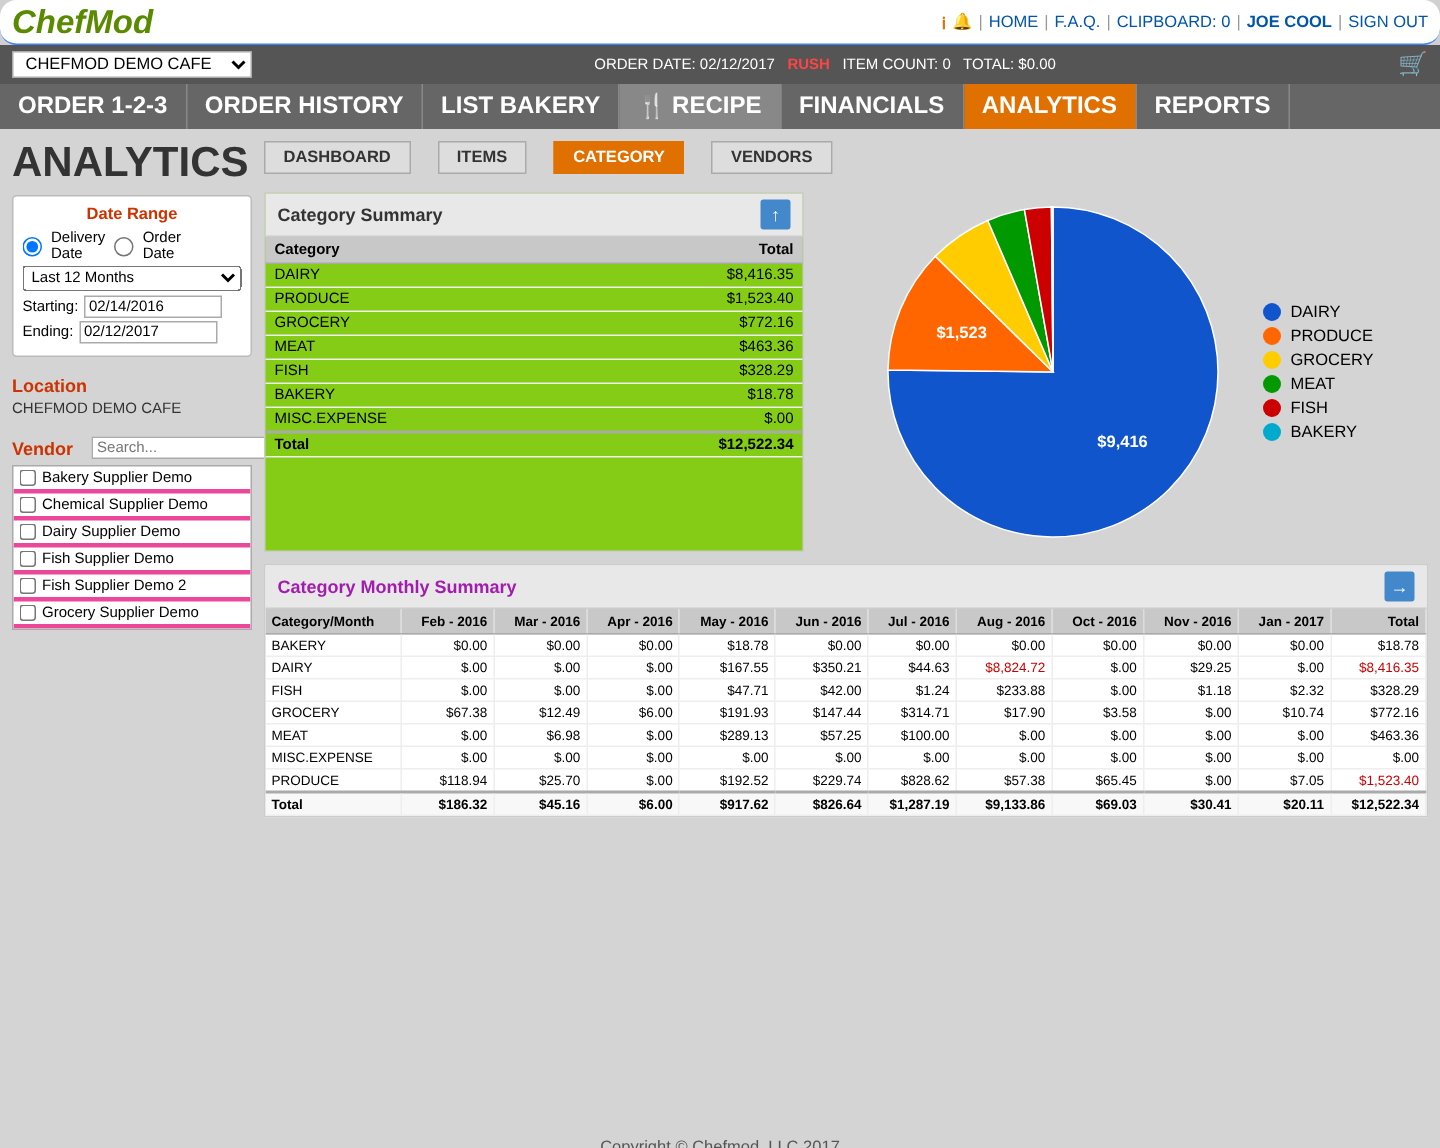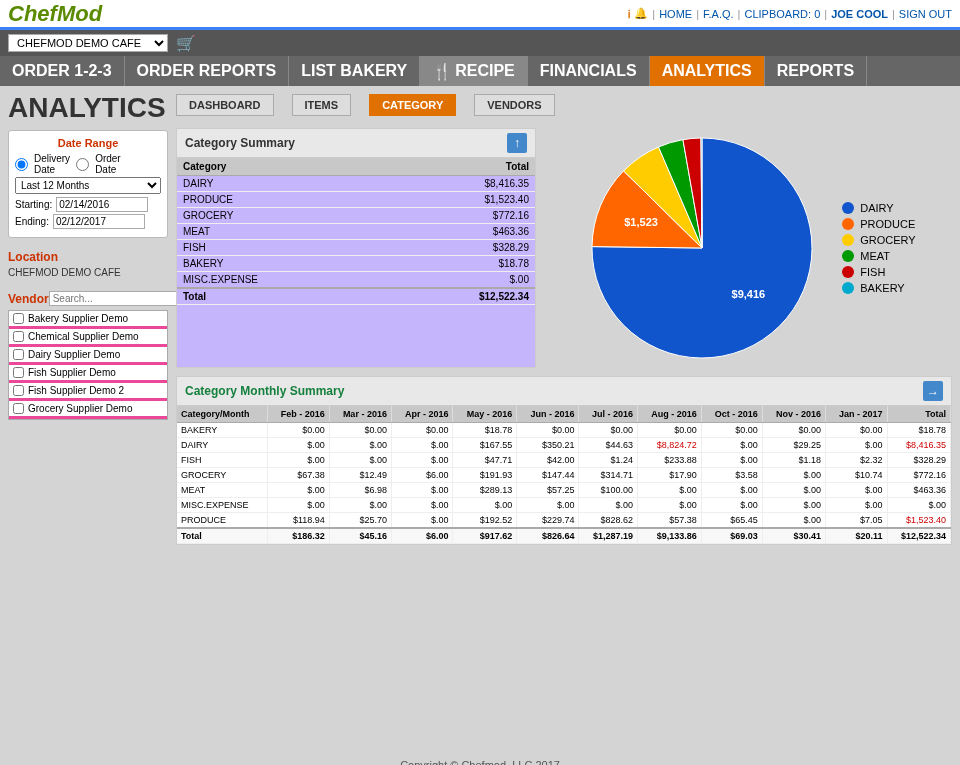--- a/index.html
+++ b/index.html
@@ -1,26 +1,27 @@
 <!DOCTYPE html>
 <html><head>
   <meta charset="utf-8">
   <style>
     * { box-sizing: border-box; margin: 0; padding: 0; }
     body { font-family: Arial, sans-serif; font-size: 11px; background: #d0d0d0; }
 
     
     #top-bar {
       background: #fff;
-      border-bottom: 3px solid #3b82f6;
+      border-bottom: 1px solid #3b82f6;
       display: flex;
       align-items: center;
       justify-content: space-between;
       padding: 4px 8px;
       height: 30px;
+      border-radius: 11px;
     }
     #logo { font-size: 22px; font-weight: bold; color: #e05000; font-style: italic; }
     #logo span { color: #5a8a00; }
     #top-right { display: flex; align-items: center; gap: 4px; font-size: 11px; color: #333; }
     #top-right a { color: #0055aa; text-decoration: none; }
     #top-right .sep { color: #999; }
 
     
     #order-bar {
       background: #555;
@@ -103,21 +104,21 @@
     .location-title {
       color: #cc3300;
       font-weight: bold;
       font-size: 12px;
       margin-top: 4px;
       margin-bottom: 2px;
     }
     .location-item { font-size: 10px; color: #333; padding: 1px 0; }
 
     .vendor-section { margin-top: 4px; }
-    .vendor-header { display: flex; align-items: center; gap: 0; margin-bottom: 4px; }
+    .vendor-header { display: flex; align-items: center; gap: 12px; margin-bottom: 4px; }
     .vendor-title { color: #cc3300; font-weight: bold; font-size: 12px; }
     .vendor-search { flex: 1; font-size: 10px; padding: 1px 3px; border: 1px solid #aaa; }
     .vendor-list {
       border: 1px solid #aaa;
       background: #fff;
       max-height: 120px;
       overflow-y: auto;
       font-size: 10px;
     }
     .vendor-item { display: flex; align-items: center; gap: 4px; padding: 2px 4px; border-bottom: 3px solid #ec4899; }
@@ -136,21 +137,21 @@
       border: 1px solid #aaa;
       background: #ddd;
       color: #333;
     }
     .sub-tab.active { background: #e07000; color: #fff; border-color: #e07000; }
 
     
     #top-section { display: flex; gap: 10px; }
 
     .summary-table-container {
-      background: #c4b5fd;
+      background: #84cc16;
       border: 1px solid #ccc;
       flex: 0 0 360px;
     }
     .summary-header {
       background: #e8e8e8;
       padding: 4px 8px;
       display: flex;
       align-items: center;
       justify-content: space-between;
       border-bottom: 1px solid #ccc;
@@ -183,21 +184,21 @@
       border: 1px solid #ccc;
     }
     .monthly-header {
       background: #e8e8e8;
       padding: 4px 8px;
       display: flex;
       align-items: center;
       justify-content: space-between;
       border-bottom: 1px solid #ccc;
     }
-    .monthly-header-title { font-size: 12px; font-weight: bold; color: #15803d; }
+    .monthly-header-title { font-size: 12px; font-weight: bold; color: #a21caf; }
     .monthly-header-icon { width: 20px; height: 20px; background: #4488cc; display: flex; align-items: center; justify-content: center; color: #fff; font-size: 12px; border-radius: 2px; cursor: pointer; }
 
     table.monthly-table { width: 100%; border-collapse: collapse; font-size: 9px; }
     table.monthly-table th { background: #c8c8c8; padding: 3px 4px; text-align: right; font-weight: bold; border-bottom: 1px solid #aaa; border-right: 1px solid #ddd; }
     table.monthly-table th:first-child { text-align: left; }
     table.monthly-table td { padding: 2px 4px; border-bottom: 1px solid #eee; text-align: right; border-right: 1px solid #eee; }
     table.monthly-table td:first-child { text-align: left; }
     table.monthly-table tr.total-row td { font-weight: bold; border-top: 2px solid #aaa; background: #f8f8f8; }
 
     
@@ -226,26 +227,35 @@
     <a href="#" style="font-weight:bold;">JOE COOL</a>
     <span class="sep">|</span>
     <a href="#">SIGN OUT</a>
   </div>
 </div>
 
 <div id="order-bar">
   <select id="cafe-select">
     <option>CHEFMOD DEMO CAFE</option>
   </select>
+  <div id="order-info">
+    <span>ORDER DATE: 02/12/2017</span>
+    &nbsp;
+    <span class="rush">RUSH</span>
+    &nbsp;
+    <span>ITEM COUNT: 0</span>
+    &nbsp;
+    <span>TOTAL: $0.00</span>
+  </div>
   <span id="cart-icon">🛒</span>
 </div>
 
 <div id="nav-bar">
   <div class="nav-item">ORDER 1-2-3</div>
-  <div class="nav-item">ORDER REPORTS</div>
+  <div class="nav-item">ORDER HISTORY</div>
   <div class="nav-item">LIST BAKERY</div>
   <div class="nav-item recipe"><span class="recipe-icon">🍴</span>RECIPE</div>
   <div class="nav-item">FINANCIALS</div>
   <div class="nav-item active">ANALYTICS</div>
   <div class="nav-item">REPORTS</div>
 </div>
 
 <div id="main">
 
   <div id="sidebar">

